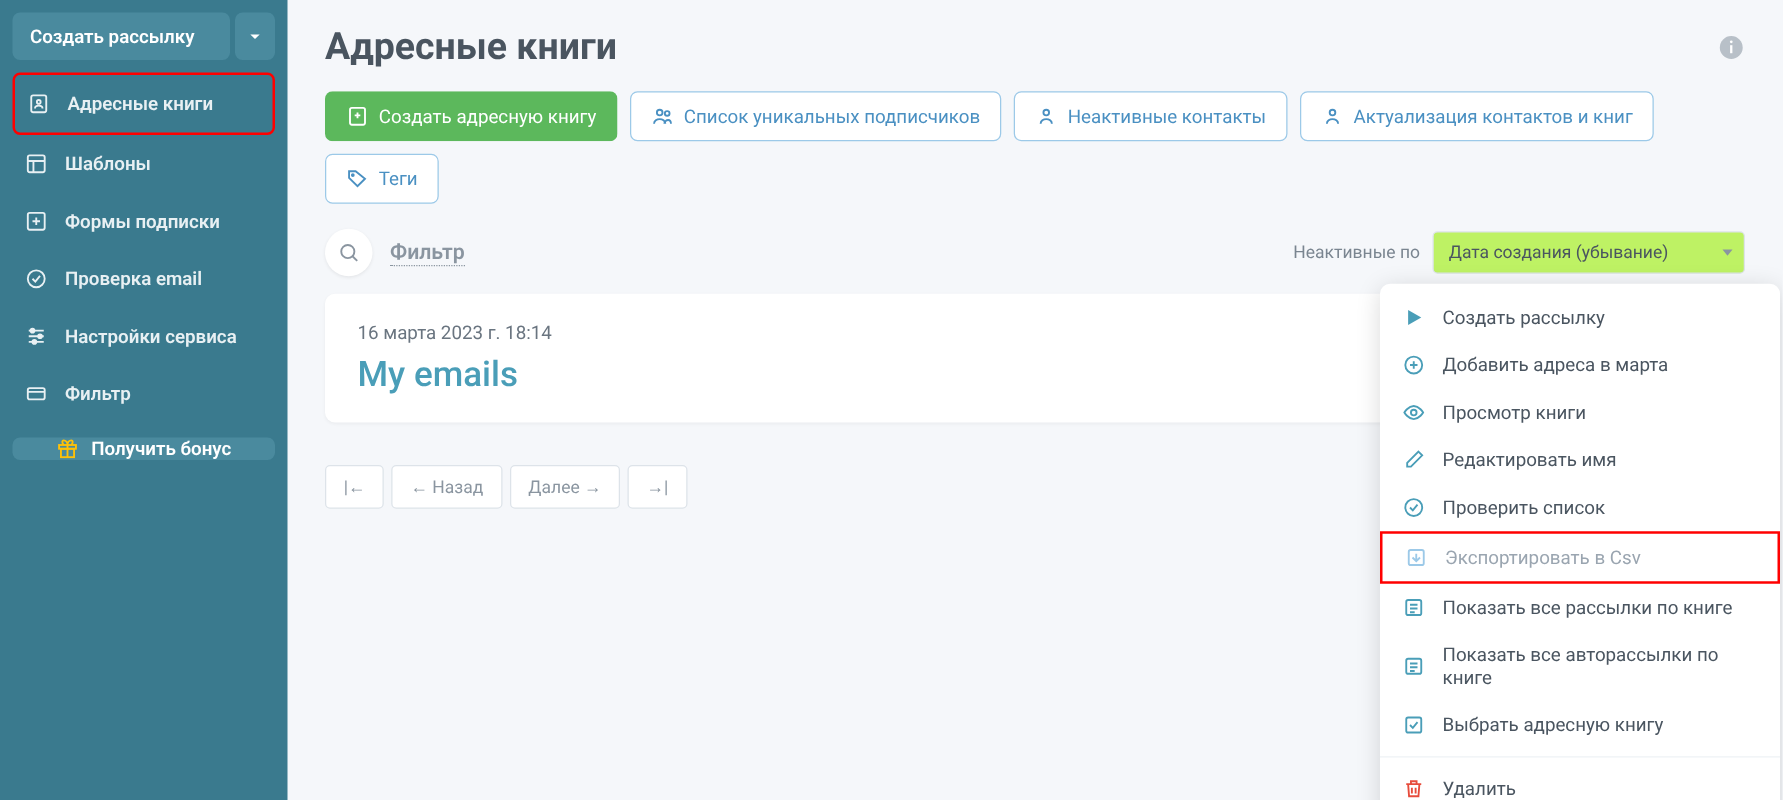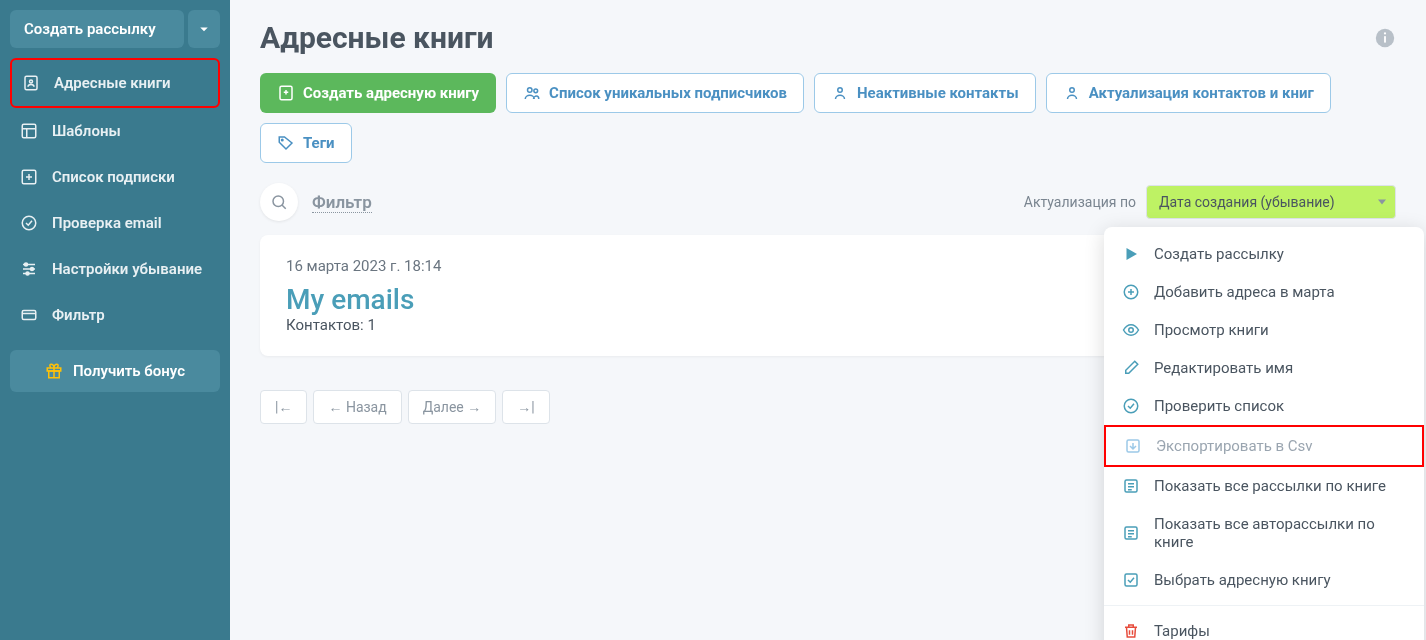--- a/index.html
+++ b/index.html
@@ -4,28 +4,28 @@
 <style>
   *{box-sizing:border-box;margin:0;padding:0;font-family:-apple-system,BlinkMacSystemFont,"Segoe UI",Roboto,sans-serif}
   body{background:#f5f7fa;width:1426px;height:640px;overflow:hidden;display:flex}
   .sidebar{width:230px;background:#3a7a8e;height:640px;padding:10px;color:#fff;flex-shrink:0}
   .create-row{display:flex;gap:4px;margin-bottom:10px}
   .create-btn{flex:1;background:#4a8a9e;border:none;color:#fff;padding:10px 14px;border-radius:6px;font-size:15px;font-weight:600;text-align:left;cursor:pointer}
   .create-dd{width:32px;background:#4a8a9e;border:none;color:#fff;border-radius:6px;cursor:pointer;display:flex;align-items:center;justify-content:center}
   .nav-item{display:flex;align-items:center;gap:14px;padding:14px 10px;color:#e8f0f3;font-size:15px;font-weight:600;border-radius:6px;cursor:pointer}
   .nav-item.active{border:2px solid #ff0000}
   .nav-icon{width:18px;height:18px;display:inline-flex;align-items:center;justify-content:center;flex-shrink:0}
-  .bonus-btn{margin-top:12px;background:#4a8a9e;border:none;color:#fff;width:100%;padding:12px;border-radius:6px;font-size:15px;font-weight:600;display:flex;align-items:center;justify-content:center;gap:10px;cursor:pointer}
+  .bonus-btn{margin-top:12px;background:#4a8a9e;border:none;color:#fff;width:100%;border-radius:6px;font-size:15px;font-weight:600;display:flex;align-items:center;justify-content:center;gap:10px;cursor:pointer}
   .bonus-btn .nav-icon{color:#ffc107}
   .main{flex:1;padding:20px 30px;position:relative}
   .page-header{display:flex;align-items:center;justify-content:space-between;margin-bottom:18px}
   .page-title{font-size:30px;font-weight:700;color:#4a5560}
   .info-icon{width:22px;height:22px;color:#b8c0c8}
   .action-row{display:flex;gap:10px;margin-bottom:20px;flex-wrap:wrap}
-  .btn{border-radius:6px;padding:10px 16px;font-size:15px;font-weight:700;cursor:pointer;display:inline-flex;align-items:center;gap:8px;border:1px solid transparent}
+  .btn{border-radius:6px;padding:10px 16px;font-size:15px;font-weight:400;cursor:pointer;display:inline-flex;align-items:center;gap:8px;border:1px solid transparent}
   .btn-green{background:#5cb85c;color:#fff}
   .btn-blue{background:#fff;border:1px solid #9cc9e8;color:#4a90c2}
   .filter-row{display:flex;justify-content:space-between;margin-bottom:14px}
   .filter-left{display:flex;align-items:center;gap:14px}
   .search-btn{width:38px;height:38px;border-radius:50%;background:#fff;border:none;display:flex;align-items:center;justify-content:center;color:#8a95a0;cursor:pointer;box-shadow:0 1px 3px rgba(0,0,0,.08)}
   .filter-label{color:#8a95a0;font-size:17px;font-weight:600;border-bottom:1px dotted #8a95a0;cursor:pointer}
   .filter-right{display:flex;align-items:center;gap:10px}
   .sort-text{color:#7a8590;font-size:14px}
   .sort-select{border:1px solid #dde3e9;background:#bef264;border-radius:4px;padding:8px 30px 8px 12px;font-size:14px;color:#4a5560;cursor:pointer;appearance:none;min-width:250px;position:relative}
   .sort-wrap{position:relative}
@@ -80,41 +80,41 @@
       </span>
     <span>Шаблоны</span>
   </div>
   <div class="nav-item">
     <span class="nav-icon">
         <svg viewBox="0 0 24 24" fill="none" stroke="currentColor" stroke-width="2">
           <rect x="3" y="3" width="18" height="18" rx="2"></rect>
           <path d="M12 8v8M8 12h8"></path>
         </svg>
       </span>
-    <span>Список подписки</span>
+    <span>Формы подписки</span>
   </div>
   <div class="nav-item">
     <span class="nav-icon">
         <svg viewBox="0 0 24 24" fill="none" stroke="currentColor" stroke-width="2">
           <circle cx="12" cy="12" r="9"></circle>
           <path d="M8 12l3 3 5-6"></path>
         </svg>
       </span>
     <span>Проверка email</span>
   </div>
   <div class="nav-item">
     <span class="nav-icon">
         <svg viewBox="0 0 24 24" fill="none" stroke="currentColor" stroke-width="2">
           <path d="M4 6h16M4 12h16M4 18h16"></path>
           <circle cx="8" cy="6" r="2" fill="currentColor"></circle>
           <circle cx="16" cy="12" r="2" fill="currentColor"></circle>
           <circle cx="10" cy="18" r="2" fill="currentColor"></circle>
         </svg>
       </span>
-    <span>Настройки убывание</span>
+    <span>Настройки сервиса</span>
   </div>
   <div class="nav-item">
     <span class="nav-icon">
         <svg viewBox="0 0 24 24" fill="none" stroke="currentColor" stroke-width="2">
           <rect x="3" y="6" width="18" height="12" rx="2"></rect>
           <path d="M3 10h18"></path>
         </svg>
       </span>
     <span>Фильтр</span>
   </div>
@@ -196,33 +196,32 @@
         <span class="nav-icon">
             <svg viewBox="0 0 24 24" fill="none" stroke="currentColor" stroke-width="2">
               <circle cx="11" cy="11" r="7"></circle>
               <path d="M21 21l-5-5"></path>
             </svg>
           </span>
       </button>
       <span class="filter-label">Фильтр</span>
     </div>
     <div class="filter-right">
-      <span class="sort-text">Актуализация по</span>
+      <span class="sort-text">Неактивные по</span>
       <div class="sort-wrap">
         <select class="sort-select">
           <option>Дата создания (убывание)</option>
         </select>
       </div>
     </div>
   </div>
 
   <div class="card">
     <div class="card-date">16 марта 2023 г. 18:14</div>
     <a class="card-title">My emails</a>
-    <div class="card-meta">Контактов: 1</div>
     <div class="card-more">
       <span class="nav-icon">
           <svg viewBox="0 0 24 24" fill="currentColor">
             <circle cx="6" cy="12" r="1.6"></circle>
             <circle cx="12" cy="12" r="1.6"></circle>
             <circle cx="18" cy="12" r="1.6"></circle>
           </svg>
         </span>
     </div>
   </div>
@@ -314,16 +313,16 @@
         </span>
       <span>Выбрать адресную книгу</span>
     </div>
     <div class="dd-divider"></div>
     <div class="dd-item danger">
       <span class="dd-icon">
           <svg viewBox="0 0 24 24" fill="none" stroke="currentColor" stroke-width="2">
             <path d="M4 7h16M9 7V4h6v3M6 7l1 13h10l1-13M10 11v6M14 11v6"></path>
           </svg>
         </span>
-      <span>Тарифы</span>
+      <span>Удалить</span>
     </div>
   </div>
 </div>
 
 </body></html>

